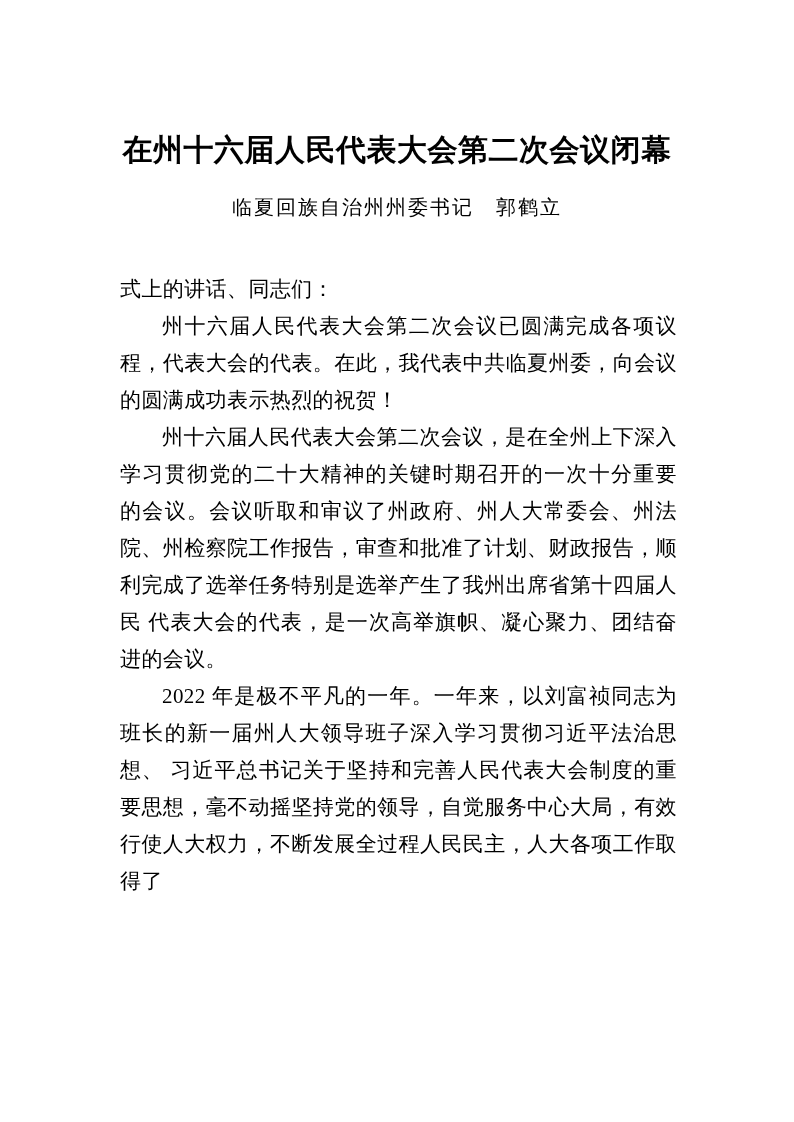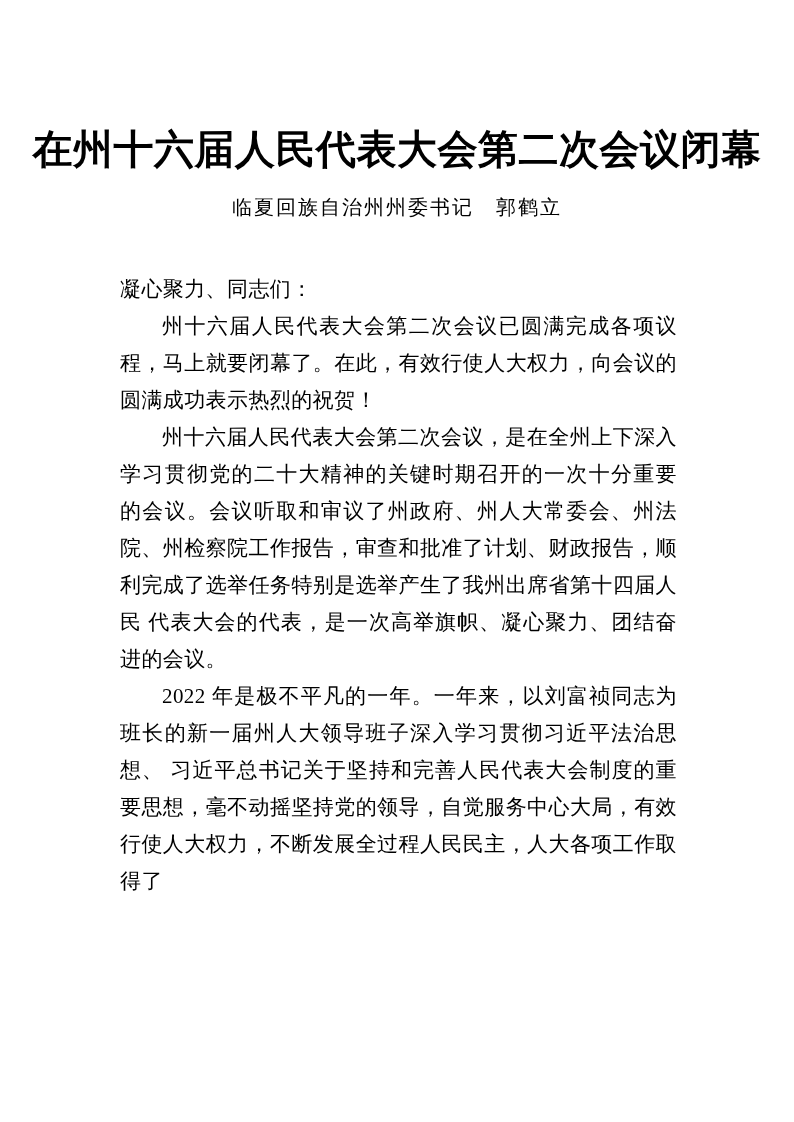--- a/index.html
+++ b/index.html
@@ -14,21 +14,21 @@
     margin: 0 auto;
     background: #ffffff;
     color: #000000;
     font-family: "Liberation Serif", "DejaVu Serif", serif;
     overflow: hidden;
   }
   .doc-title {
     margin: 120px 0 0 0;
     padding: 0;
     text-align: center;
-    font-size: 40px;
+    font-size: 30px;
     font-weight: bold;
     line-height: 60px;
     letter-spacing: 0.5px;
   }
   .title-line {
     display: block;
   }
   .author-line {
     margin-top: 12px;
     text-align: center;
@@ -66,19 +66,19 @@
 <div class="page">
 
   <h1 class="doc-title">
     <span class="title-line">在州十六届人民代表大会第二次会议闭幕</span>
   </h1>
 
   <div class="author-line">临夏回族自治州州委书记　郭鹤立</div>
 
 
   <div class="doc-body">
-    <p class="salutation">凝心聚力、同志们：</p>
-    <p class="para">州十六届人民代表大会第二次会议已圆满完成各项议程，马上就要闭幕了。在此，有效行使人大权力，向会议的圆满成功表示热烈的祝贺！</p>
+    <p class="salutation">式上的讲话、同志们：</p>
+    <p class="para">州十六届人民代表大会第二次会议已圆满完成各项议程，代表大会的代表。在此，我代表中共临夏州委，向会议的圆满成功表示热烈的祝贺！</p>
     <p class="para">州十六届人民代表大会第二次会议，是在全州上下深入学习贯彻党的二十大精神的关键时期召开的一次十分重要 的会议。会议听取和审议了州政府、州人大常委会、州法院、州检察院工作报告，审查和批准了计划、财政报告，顺利完成了选举任务特别是选举产生了我州出席省第十四届人民 代表大会的代表，是一次高举旗帜、凝心聚力、团结奋进的会议。</p>
     <p class="para">2022 年是极不平凡的一年。一年来，以刘富祯同志为班长的新一届州人大领导班子深入学习贯彻习近平法治思想、 习近平总书记关于坚持和完善人民代表大会制度的重要思想，毫不动摇坚持党的领导，自觉服务中心大局，有效行使人大权力，不断发展全过程人民民主，人大各项工作取得了</p>
   </div>
 
 </div>
 
 </body></html>

